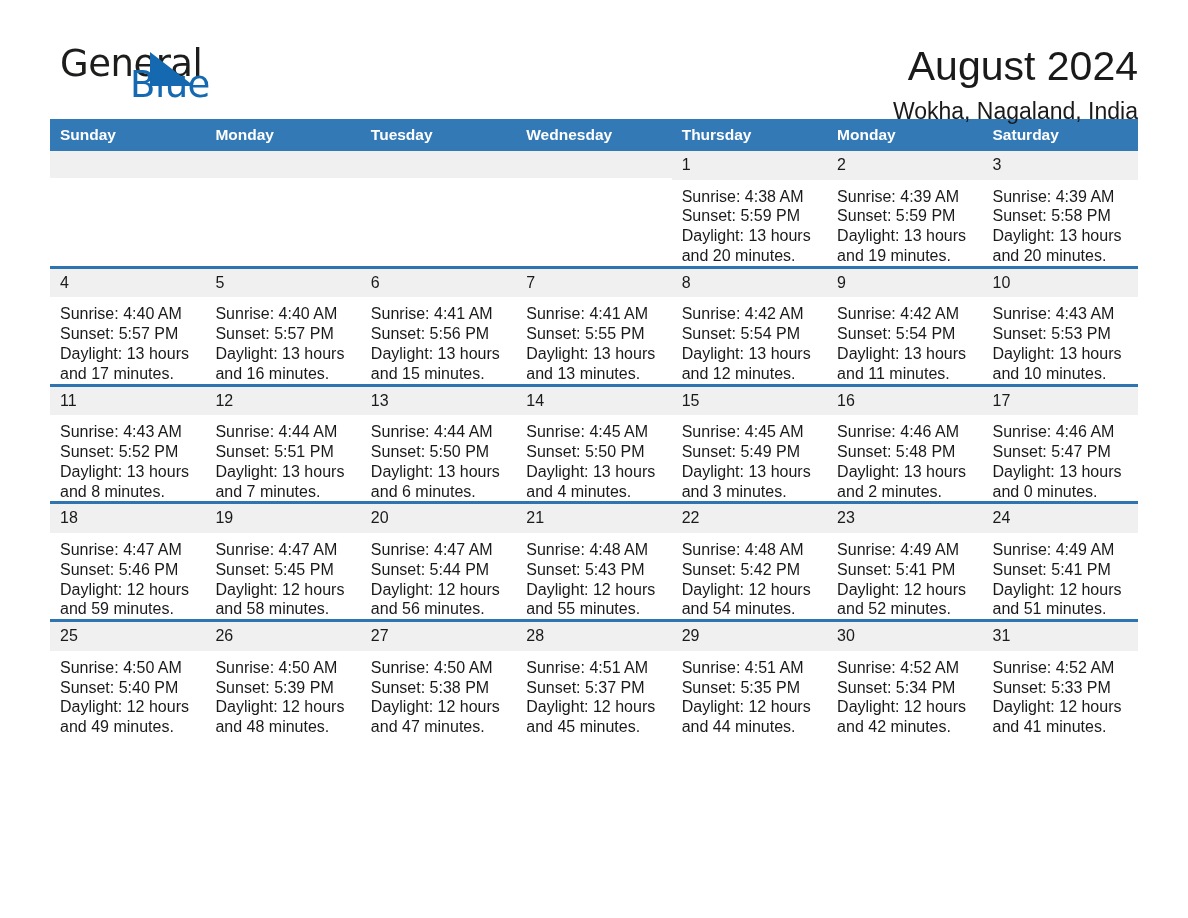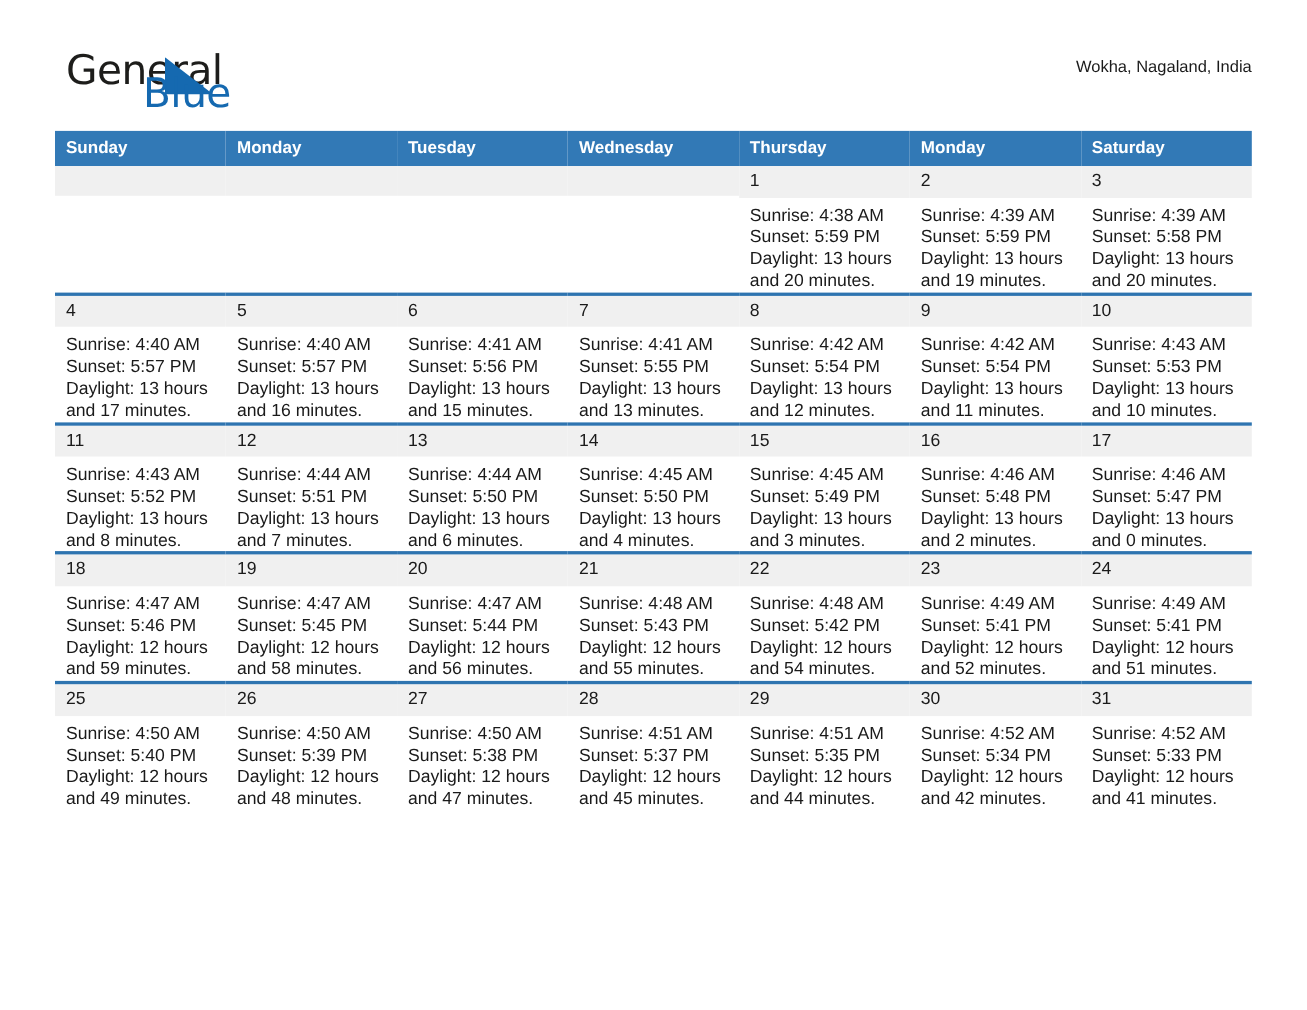--- a/index.html
+++ b/index.html
@@ -69,21 +69,21 @@
     padding-top: 2px;
   }
   .month-title {
     font-size: 41px;
     font-weight: 400;
     color: #1a1a1a;
     line-height: 1.12;
     letter-spacing: 0px;
   }
   .location {
-    font-size: 15px;
+    font-size: 23px;
     font-weight: 400;
     color: #1a1a1a;
     margin-top: 9px;
     line-height: 1.1;
   }
 
   
   .calendar {
     width: 1088px;
     border-collapse: collapse;
@@ -137,20 +137,21 @@
 
     <div class="logo">
       <span class="logo-general">General</span>
       <svg class="logo-tri" viewBox="0 0 44 34">
         <polygon points="0,0 44,34 0,34" fill="#1569b0"></polygon>
       </svg>
       <span class="logo-blue">Blue</span>
     </div>
 
     <div class="titles">
+      <div class="month-title">August 2024</div>
       <div class="location">Wokha, Nagaland, India</div>
     </div>
 
   </div>
 
   <table class="calendar">
     <thead>
       <tr id="head-row">
           <th>Sunday</th>
           <th>Monday</th>

